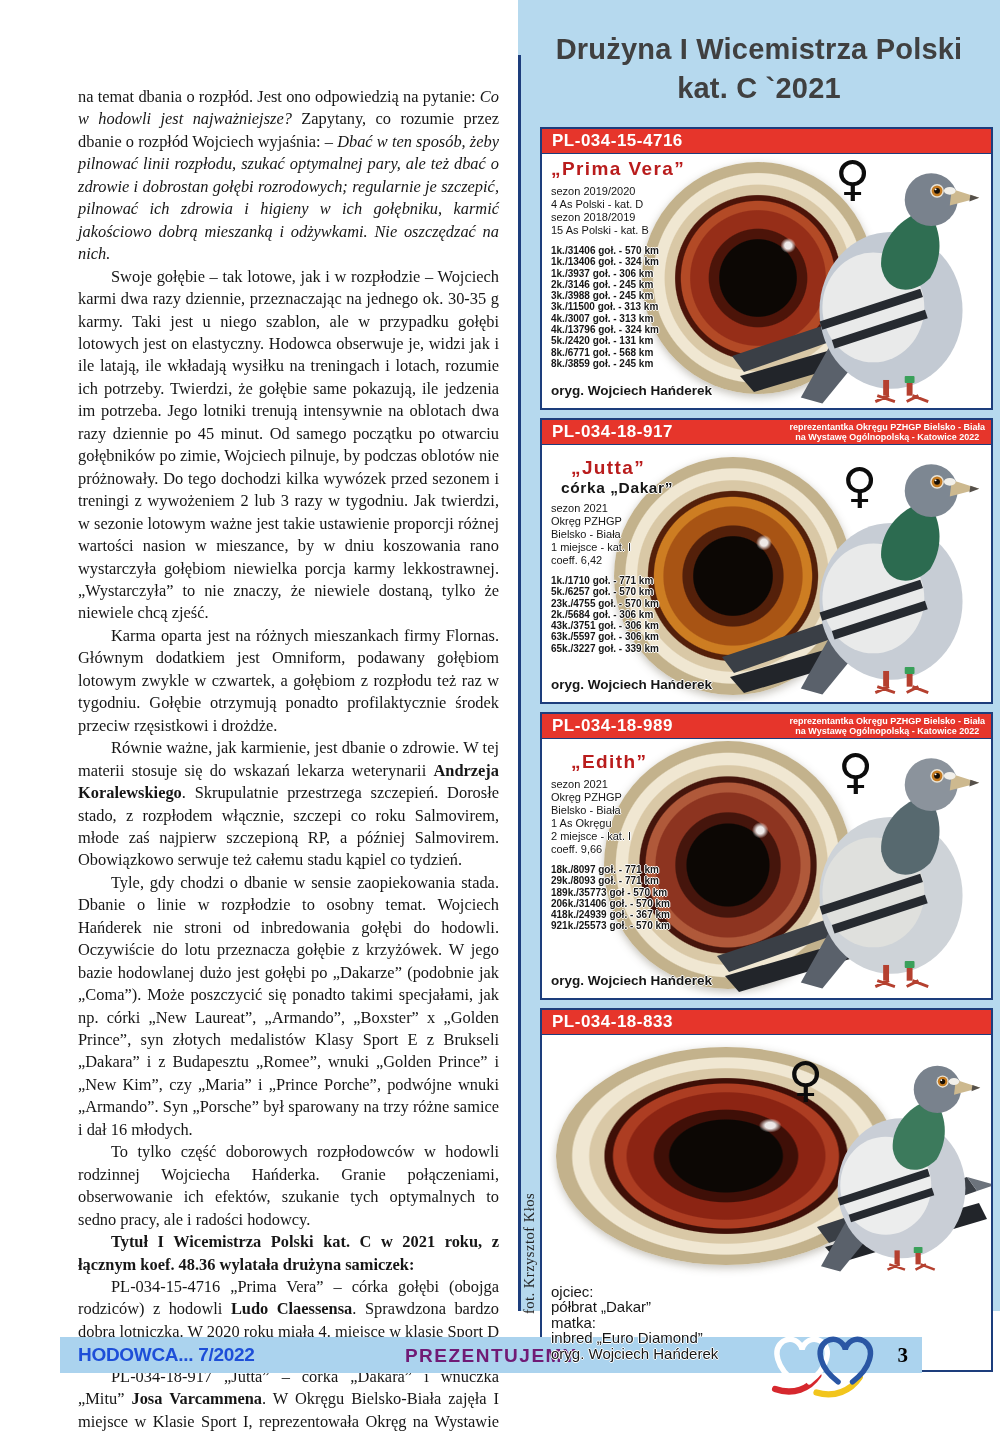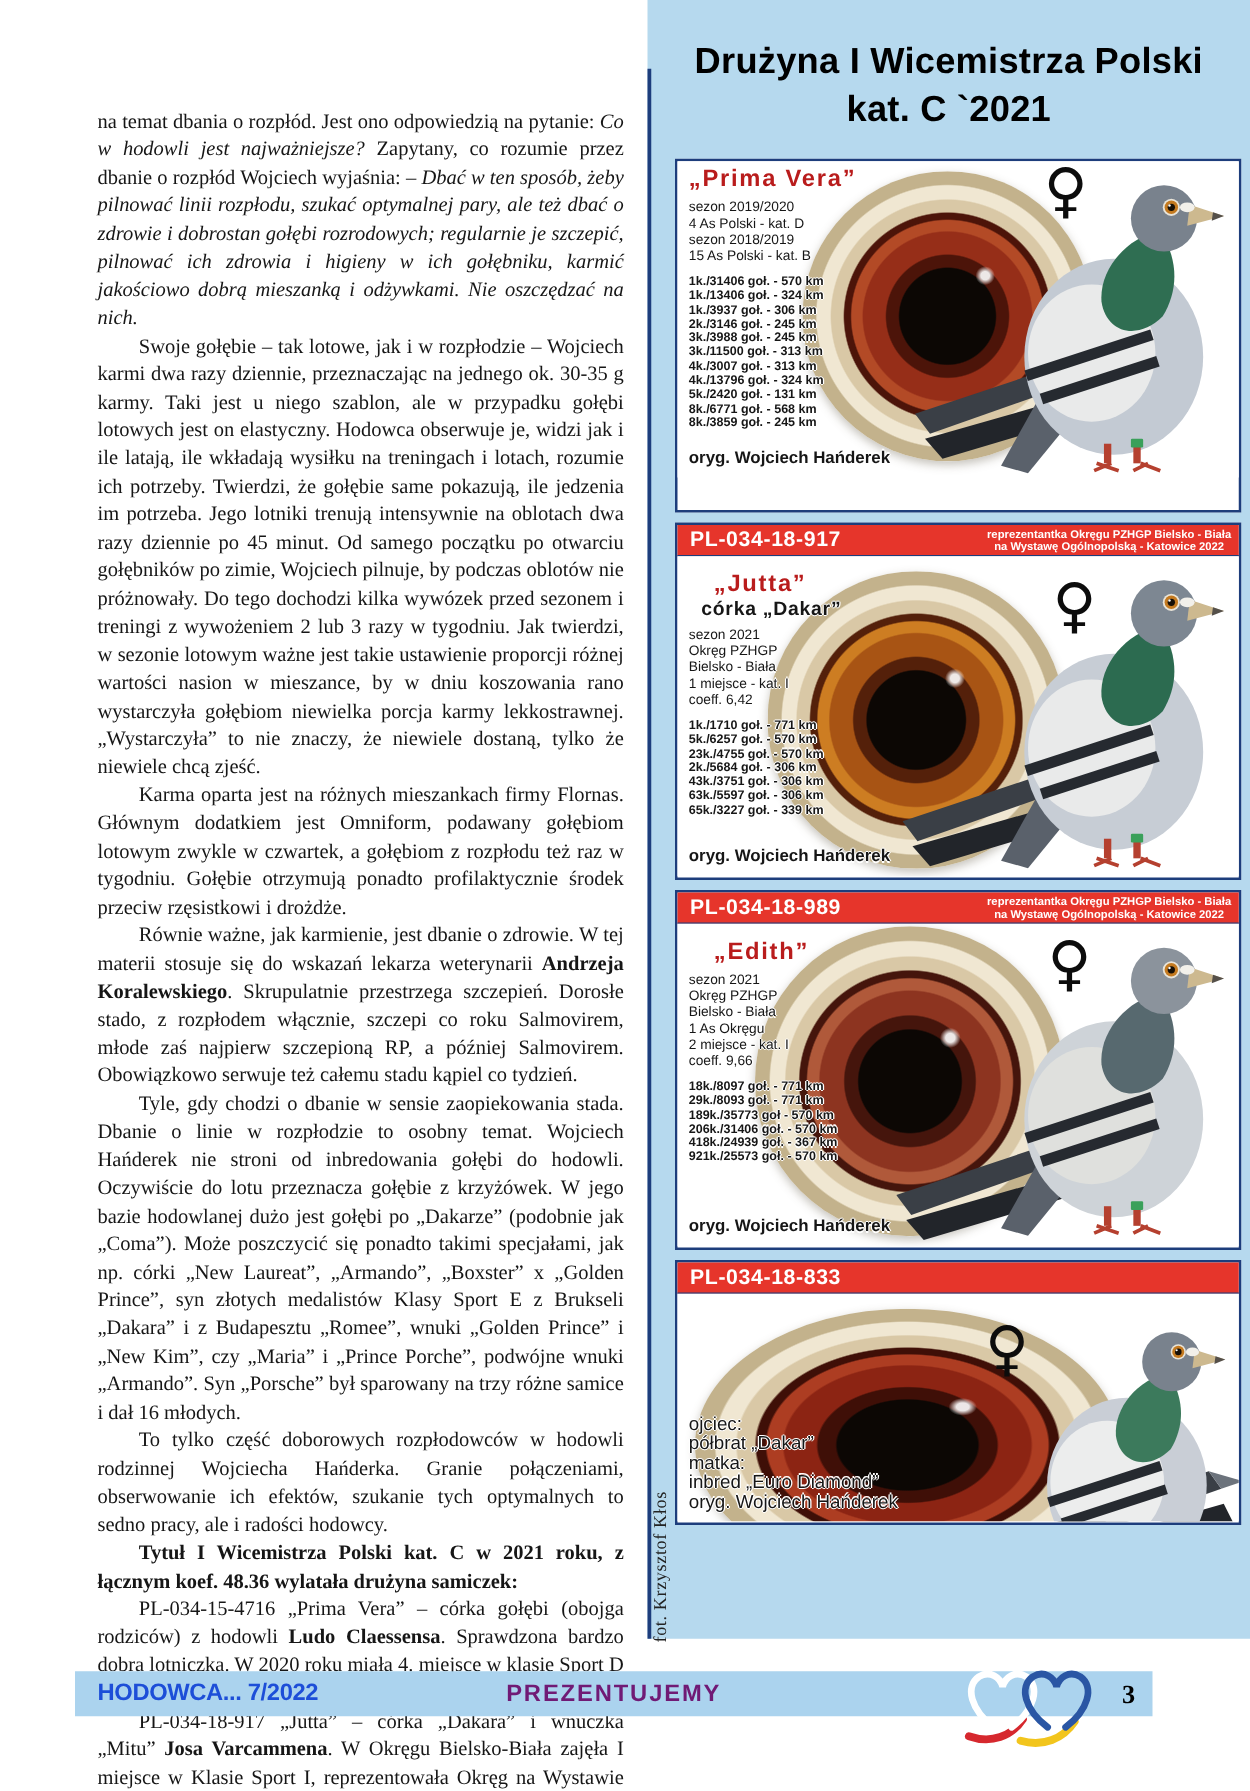--- a/index.html
+++ b/index.html
@@ -10,30 +10,30 @@
   #article{position:absolute;left:78px;top:86px;width:421px;}
   #article p{margin:0;text-align:justify;font-size:16.4px;line-height:22.45px;}
   #article p.indent{text-indent:33px;}
   #article .it{font-style:italic;}
   #article .bd{font-weight:bold;}
 
   
   #panel{position:absolute;left:518px;top:0;width:482px;height:1311px;background:#b6d9ee;}
   #panel-line{position:absolute;left:0;top:55px;width:3px;height:1256px;background:#1d3d7c;}
   .panel-title{position:absolute;top:30px;left:0;width:100%;text-align:center;
-    font-family:"Liberation Sans",sans-serif;font-weight:bold;color:#000000;
+    font-family:"Liberation Sans",sans-serif;font-weight:bold;color:#404040;
     font-size:29px;line-height:39px;letter-spacing:0.2px;}
 
   
   .card{position:absolute;left:22px;width:453px;border:2px solid #1d3d7c;background:#fff;
     box-sizing:border-box;font-family:"Liberation Sans",sans-serif;}
   .card-1{top:127px;height:283px;}
   .card-2{top:418px;height:286px;}
   .card-3{top:712px;height:288px;}
-  .card-4{top:1008px;height:212px;}
+  .card-4{top:1008px;height:364px;}
 
   .card-bar{height:25px;background:#e6352b;display:flex;align-items:center;
     padding:0 6px 0 10px;box-sizing:border-box;border-bottom:1px solid #1d3d7c;}
   .ring{color:#fff;font-weight:bold;font-size:17px;letter-spacing:0.5px;white-space:nowrap;}
   .banner{margin-left:auto;color:#fff;font-weight:bold;font-size:9px;line-height:10px;
     text-align:center;max-width:310px;}
 
   .card-body{position:relative;height:calc(100% - 26px);overflow:hidden;background:#fff;}
 
   
@@ -118,20 +118,24 @@
     </div>
 
   <div id="panel">
     <div id="panel-line"></div>
     <div class="panel-title">
       <div>Drużyna I Wicemistrza Polski</div>
       <div>kat. C `2021</div>
     </div>
     <div id="cards">
         <section class="card card-1">
+    <div class="card-bar">
+      <span class="ring">PL-034-15-4716</span>
+
+    </div>
     <div class="card-body">
       <div class="eye"></div>
       <svg class="quills" viewBox="0 0 180 100">
         <polygon points="0,52 150,2 160,16 12,68" fill="#3a3f46"></polygon>
         <polygon points="8,72 162,28 170,44 22,88" fill="#22252a"></polygon>
         <polygon points="150,2 160,16 178,10" fill="#6c737c"></polygon>
       </svg>
       <svg class="pigeon" viewBox="0 0 200 250">
         <polygon points="8,244 55,160 84,184 30,250" fill="#5a616b"></polygon>
         <ellipse cx="100" cy="155" rx="73" ry="80" fill="var(--body)"></ellipse>

